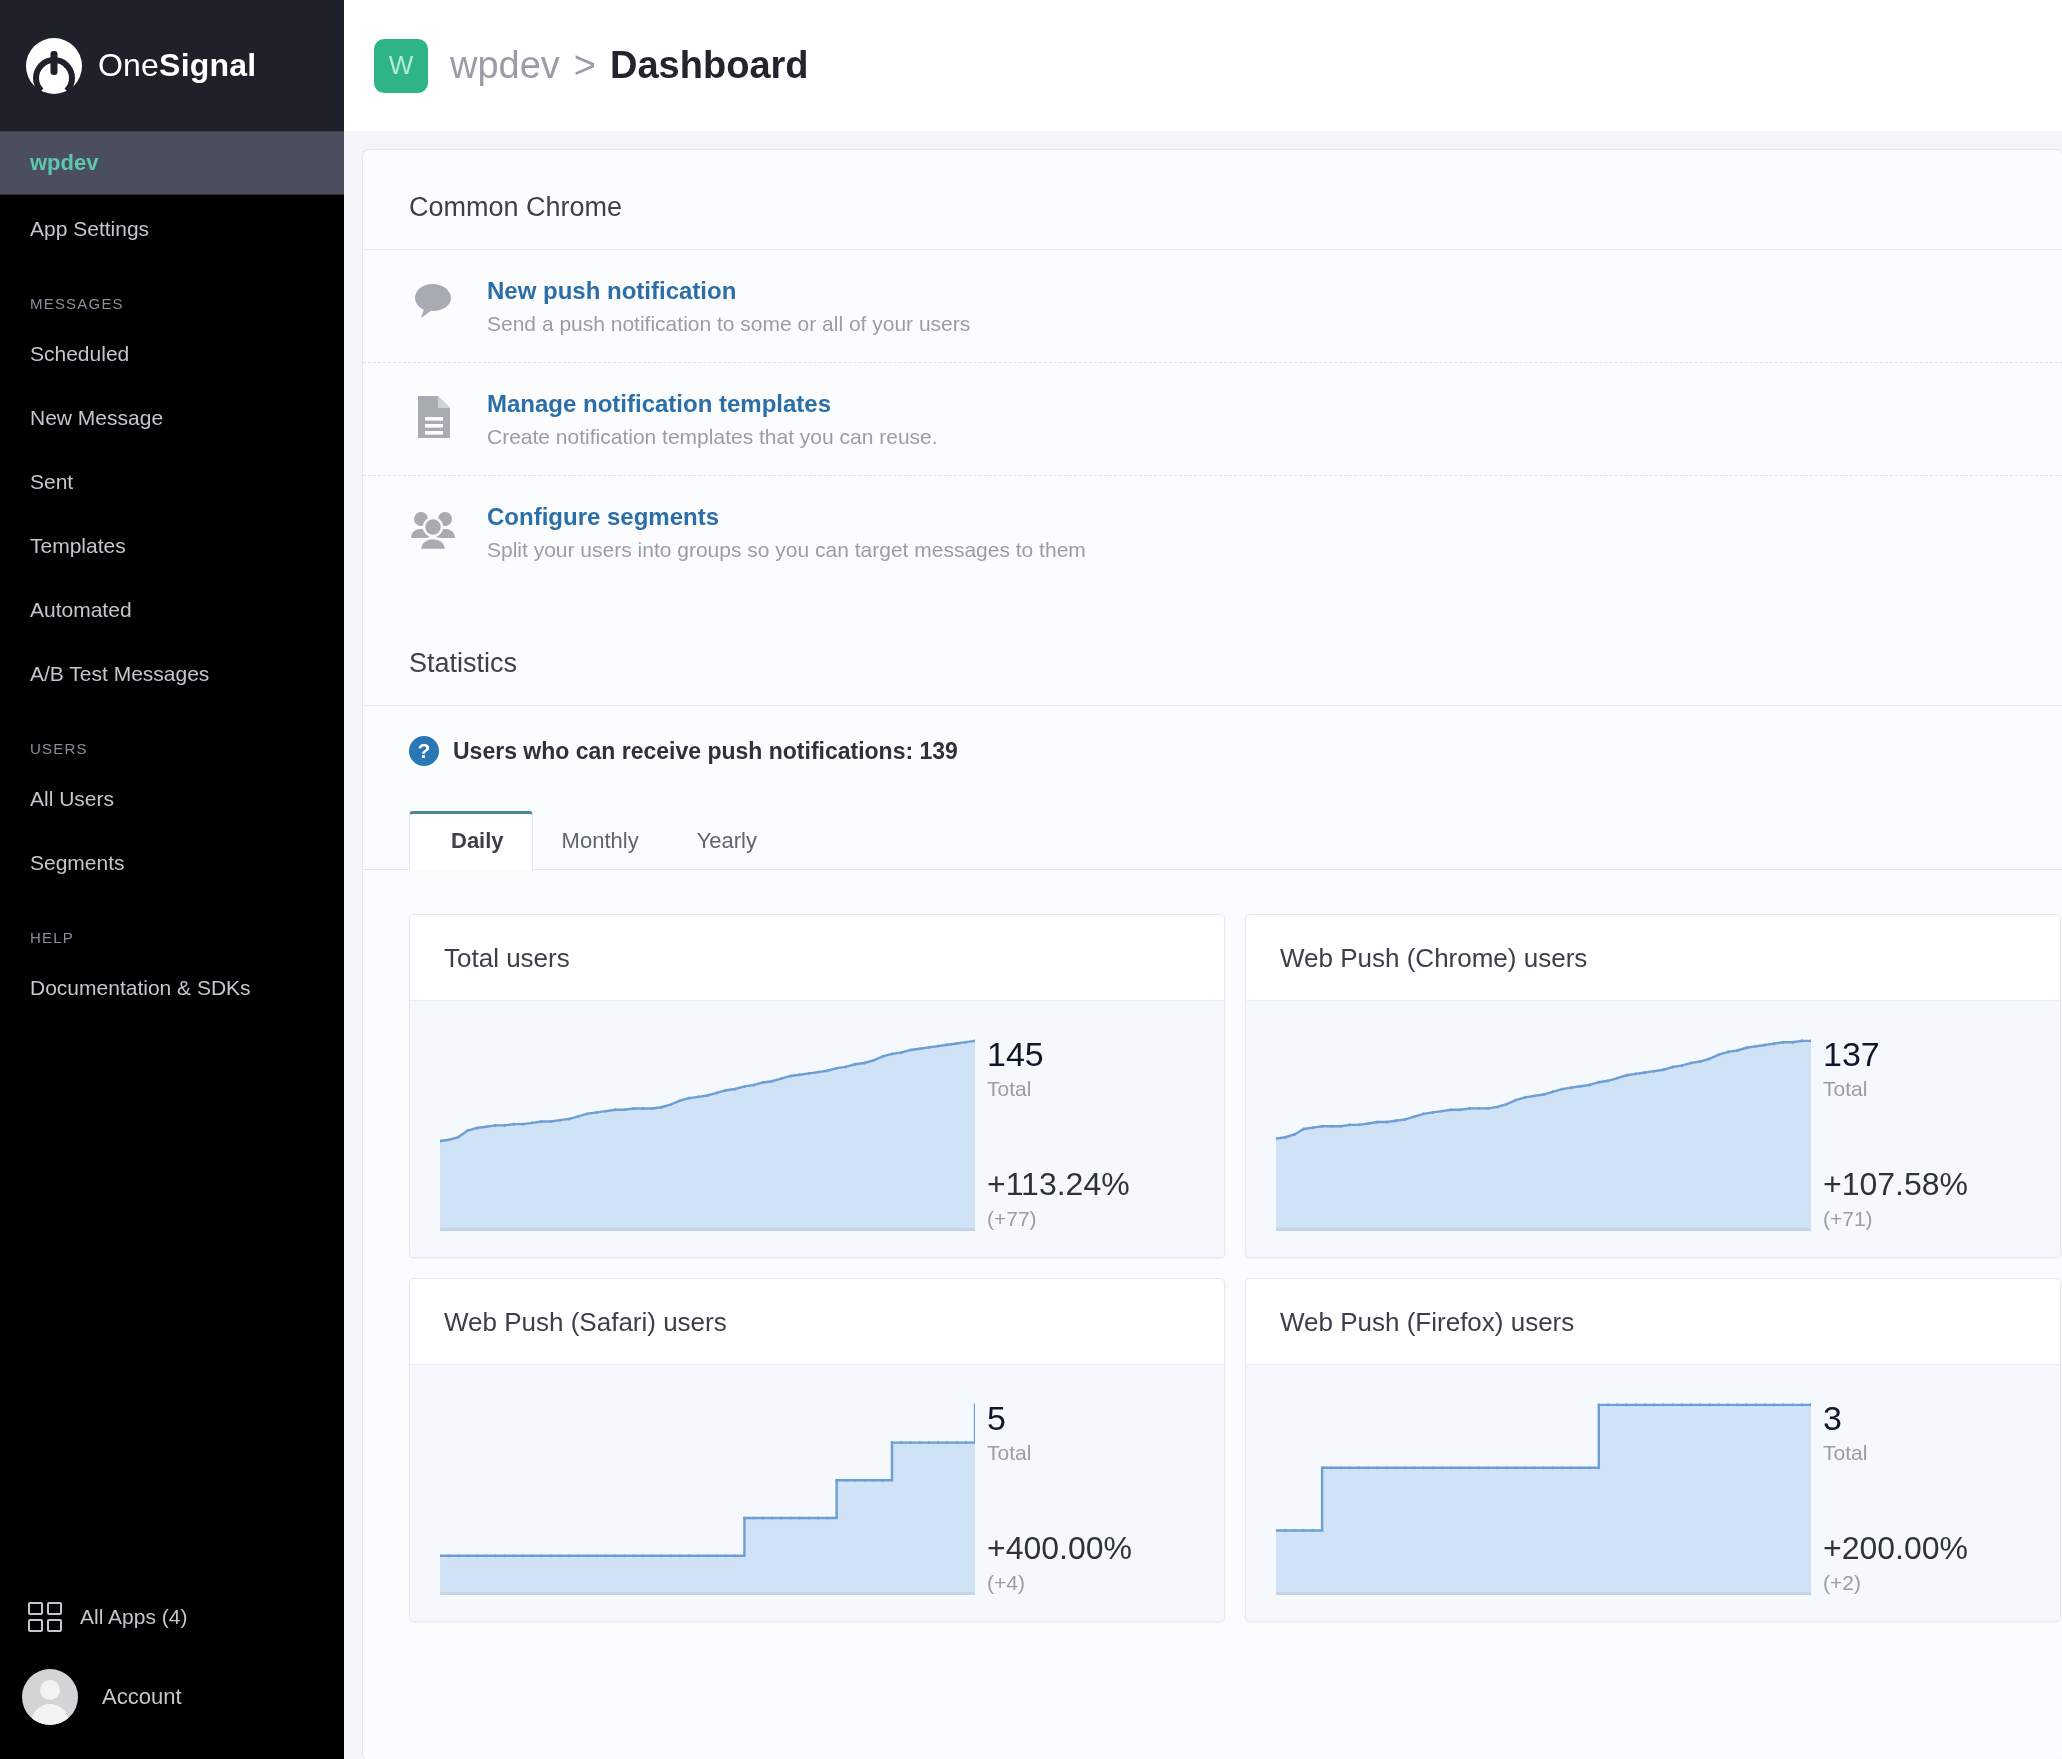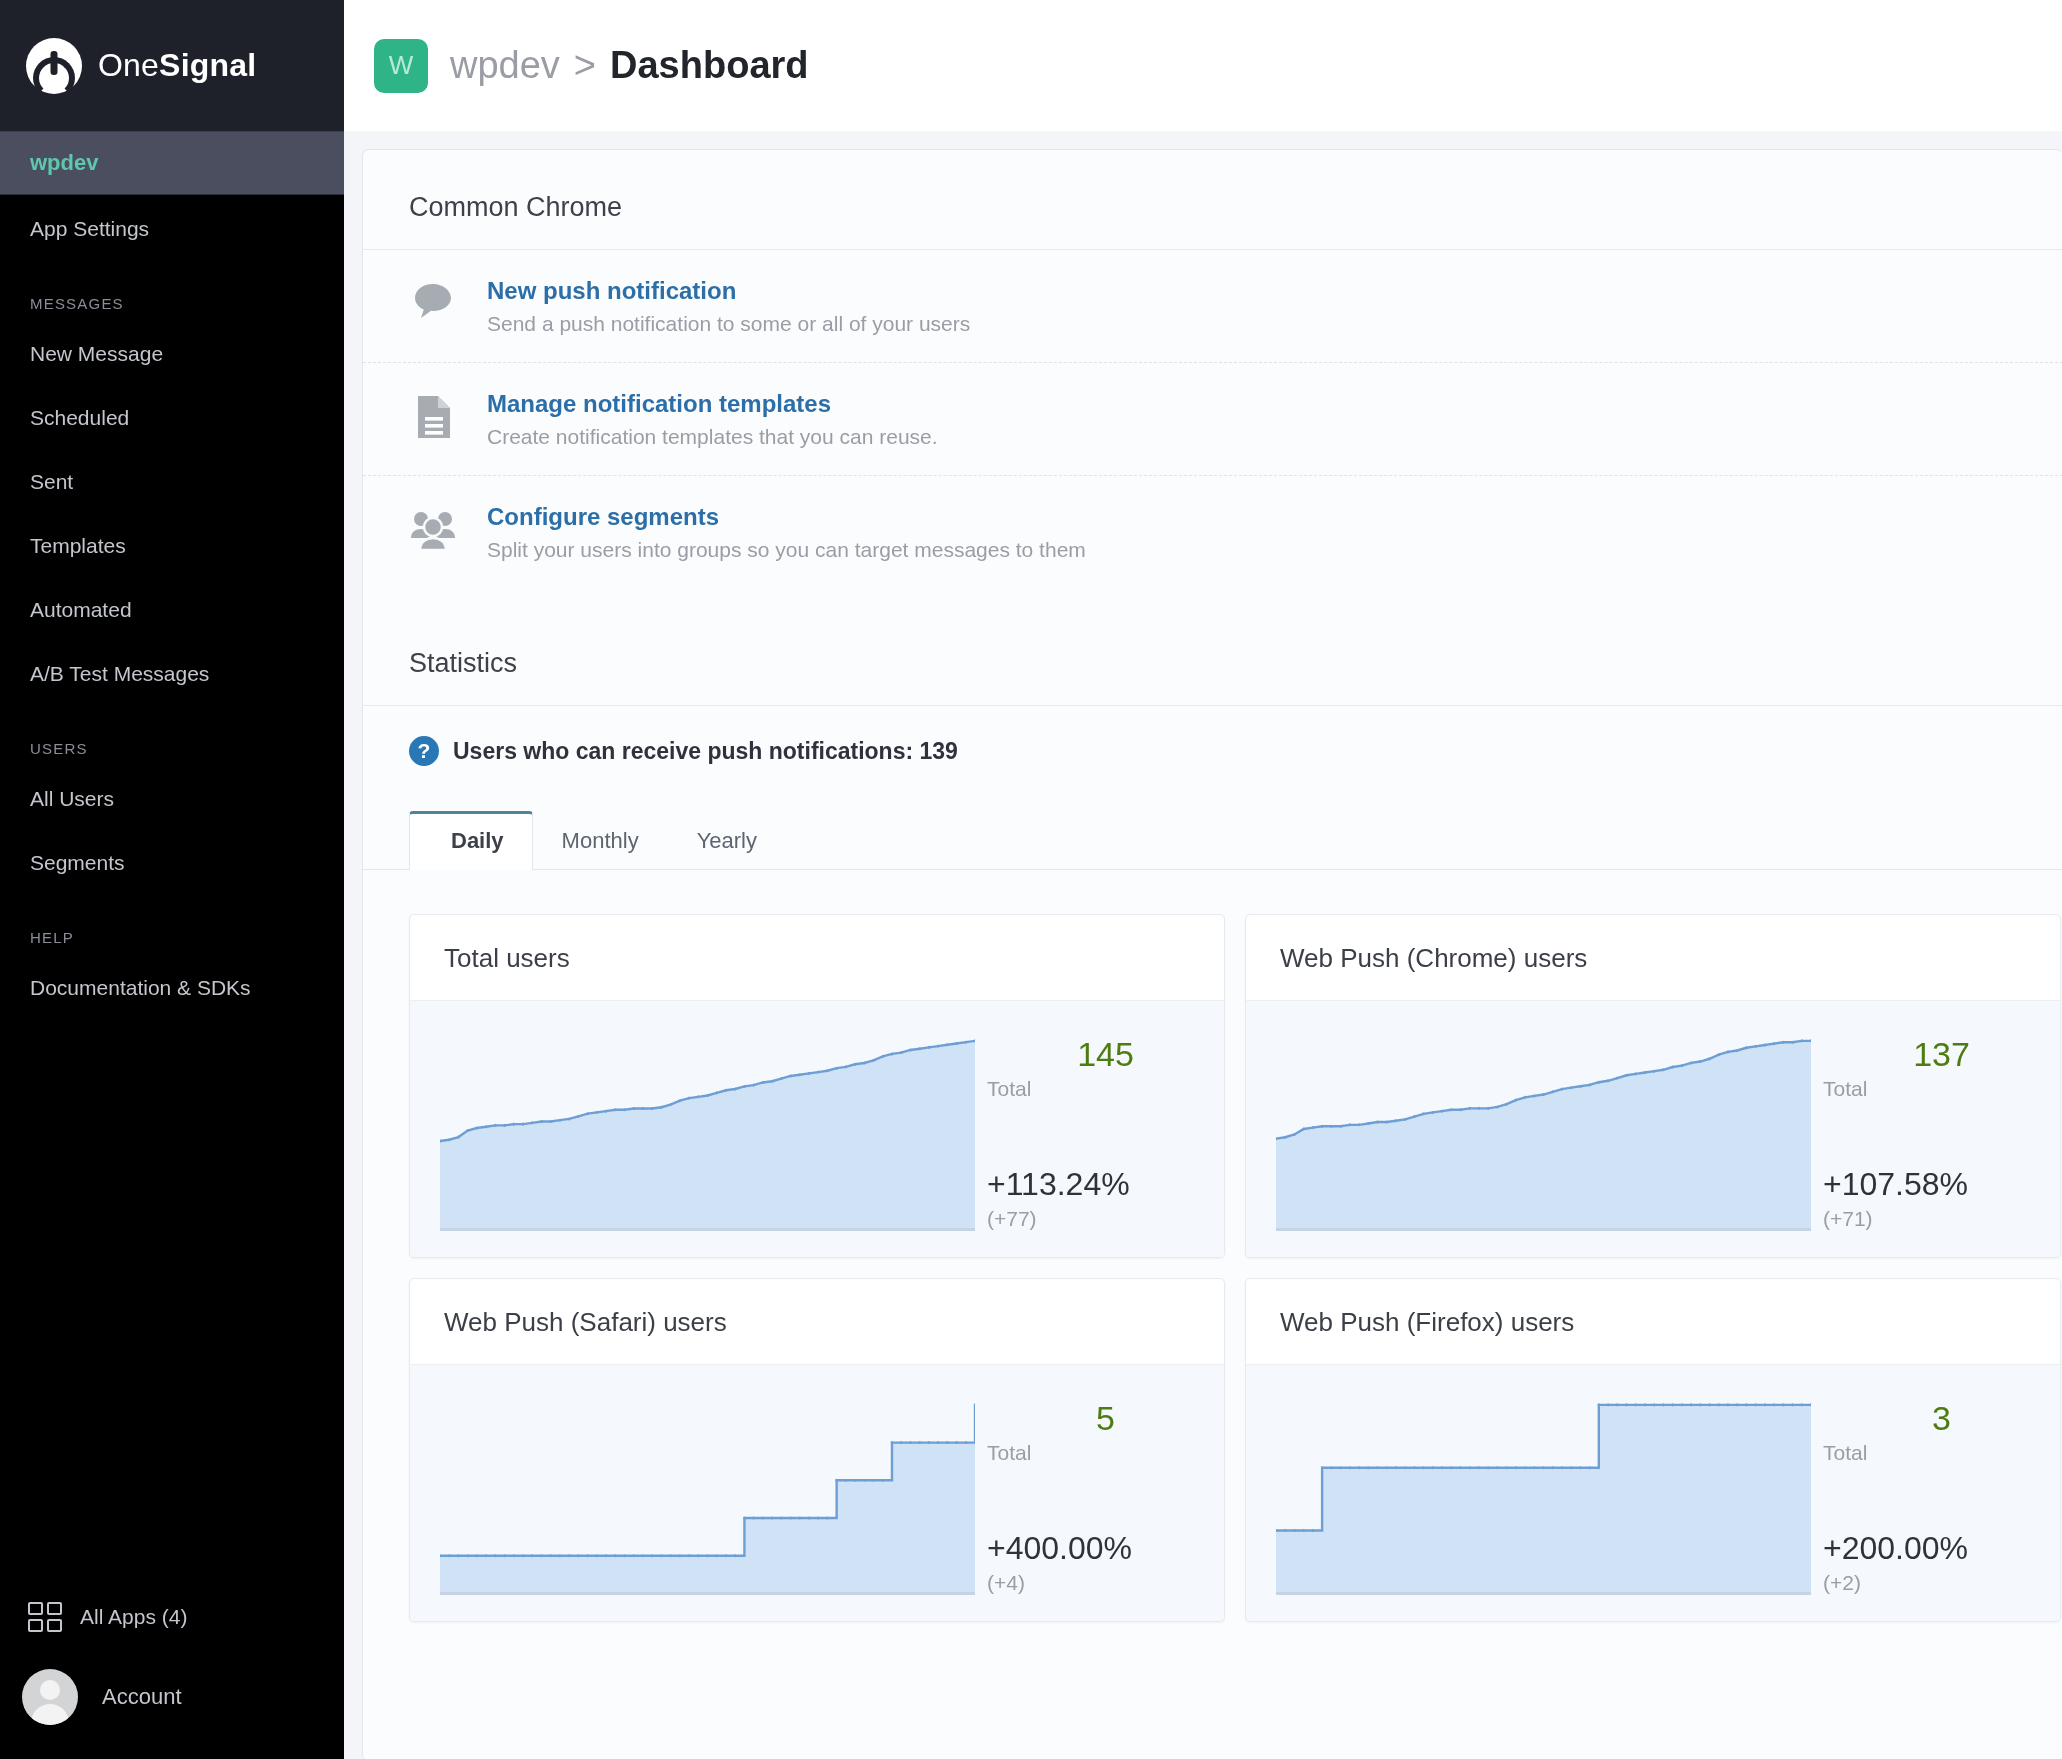--- a/index.html
+++ b/index.html
@@ -141,21 +141,21 @@
   .cards { display: grid; grid-template-columns: 816px 816px; gap: 20px; padding: 44px 0 0 46px; }
   .card {
     background: #ffffff; border: 1px solid #e6eaee; border-radius: 5px;
     box-shadow: 0 1px 2px rgba(20,30,50,.05); overflow: hidden;
   }
   .card-head { padding: 28px 34px 26px; font-size: 26px; color: #3b3f47; font-weight: 400; }
   .card-body { background: #f5f9fd; border-top: 1px solid #eceff3; display: flex; align-items: stretch; height: 257px; }
   .spark { flex: 1 1 auto; padding: 26px 0 22px 30px; min-width: 0; display:flex; align-items:flex-end; }
   .spark svg { width: 100%; height: 100%; display: block; }
   .stat-side { width: 249px; flex: 0 0 249px; padding: 36px 0 26px 12px; display: flex; flex-direction: column; }
-  .stat-total { font-size: 34px; color: #4d7c0f; line-height: 1.05; text-align: center; }
+  .stat-total { font-size: 34px; color: #0f172a; line-height: 1.05; }
   .stat-total-label { font-size: 21px; color: #9a9da5; font-weight: 300; padding-top: 4px; }
   .stat-pct { font-size: 32px; color: #2e323a; margin-top: auto; }
   .stat-delta { font-size: 21px; color: #9a9da5; font-weight: 300; padding-top: 4px; }
 </style>
 </head>
 <body>
 
 <div class="app">
 
   <aside class="sidebar">
@@ -169,24 +169,24 @@
       <span class="sb-app-name">wpdev</span>
     </div>
 
     <nav class="sb-nav">
       <div class="sb-item">
         <span>App Settings</span>
       </div>
 
       <div class="sb-section">MESSAGES</div>
       <div class="sb-item">
+          <span>Scheduled</span>
+        </div>
+      <div class="sb-item">
           <span>New Message</span>
-        </div>
-      <div class="sb-item">
-          <span>Scheduled</span>
         </div>
       <div class="sb-item">
           <span>Sent</span>
         </div>
       <div class="sb-item">
           <span>Templates</span>
         </div>
       <div class="sb-item">
           <span>Automated</span>
         </div>

